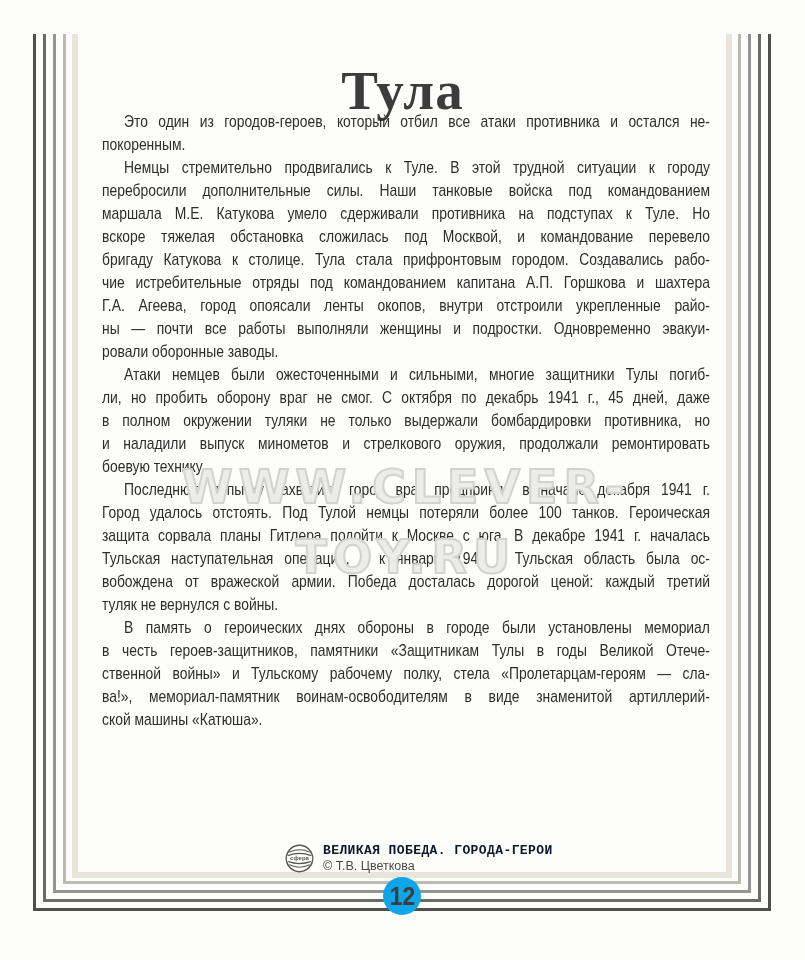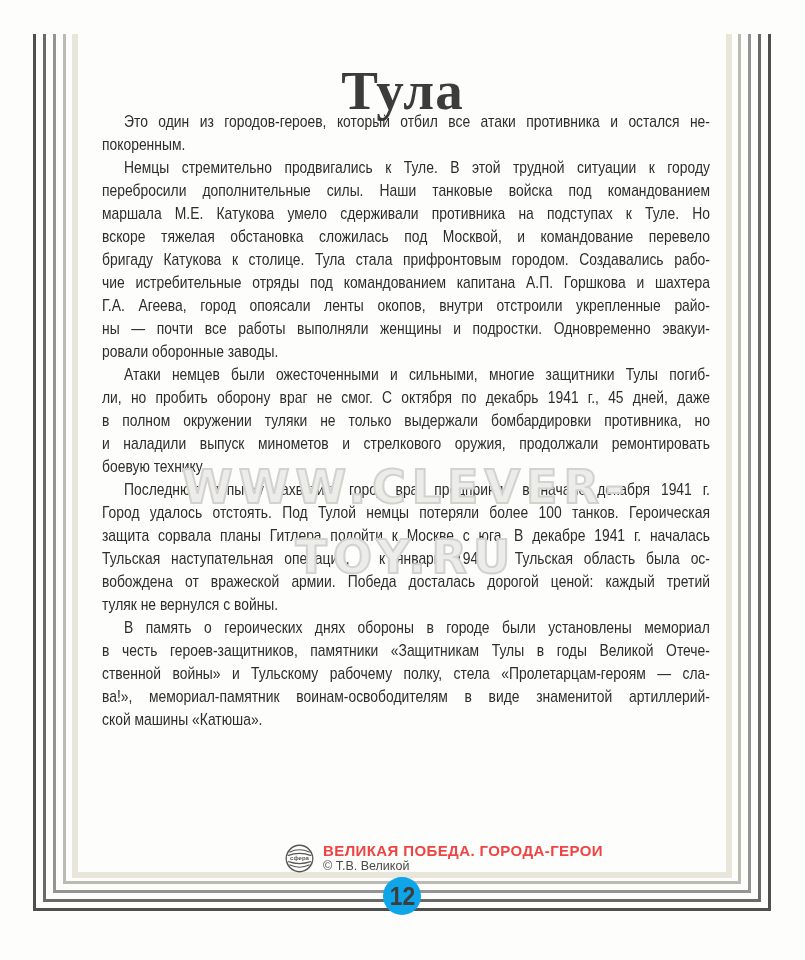--- a/index.html
+++ b/index.html
@@ -51,21 +51,21 @@
     -webkit-text-stroke: 2px var(--watermark,#d3d2ce);
     text-shadow: 0 0 1px #dddcd8;
     pointer-events:none;
     z-index: 5;
   }
 
   
   .footer { position:absolute; left:284px; top:843px; display:flex; align-items:center; gap:8px; z-index:2; }
   .logo { width:31px; height:31px; flex:0 0 auto; }
   .footer-texts { display:flex; flex-direction:column; justify-content:center; }
-  .series-title { font-size:15px; font-weight:700; letter-spacing:0.4px; color:#ef4444; line-height:15px; }
+  .series-title { font-size:13px; font-weight:700; letter-spacing:0.4px; color:#0f172a; line-height:15px;font-family:Liberation Mono, monospace; }
   .copyright { font-size:12.5px; color:#494949; line-height:15px; margin-top:1px; }
 
   
   .page-number {
     position:absolute; left:383px; top:877px;
     width:38px; height:38px; border-radius:50%;
     background:#0ea5e9;
     display:flex; align-items:center; justify-content:center;
     z-index:3;
   }
@@ -125,21 +125,21 @@
       <circle cx="16" cy="16" r="13.6" fill="none" stroke="#565656" stroke-width="1.6"></circle>
       <path d="M5.5 9.5 Q16 4.5 26.5 9.5" fill="none" stroke="#565656" stroke-width="1.2"></path>
       <path d="M4 13 Q16 8.5 28 13" fill="none" stroke="#565656" stroke-width="1.2"></path>
       <path d="M4 19 Q16 23.5 28 19" fill="none" stroke="#565656" stroke-width="1.2"></path>
       <path d="M5.5 22.5 Q16 27.5 26.5 22.5" fill="none" stroke="#565656" stroke-width="1.2"></path>
       <rect x="3" y="13.4" width="26" height="5.4" fill="#fdfdfb"></rect>
       <text x="16" y="18" text-anchor="middle" font-family="Liberation Sans, sans-serif" font-size="6.2" font-weight="700" fill="#565656" id="logo-text-el">сфера</text>
     </svg>
     <div class="footer-texts">
       <div class="series-title">ВЕЛИКАЯ ПОБЕДА. ГОРОДА-ГЕРОИ</div>
-      <div class="copyright">© Т.В. Великой</div>
+      <div class="copyright">© Т.В. Цветкова</div>
     </div>
   </div>
 
   <div class="page-number">
     <span>12</span>
   </div>
 
 </div>
 
 </body></html>

